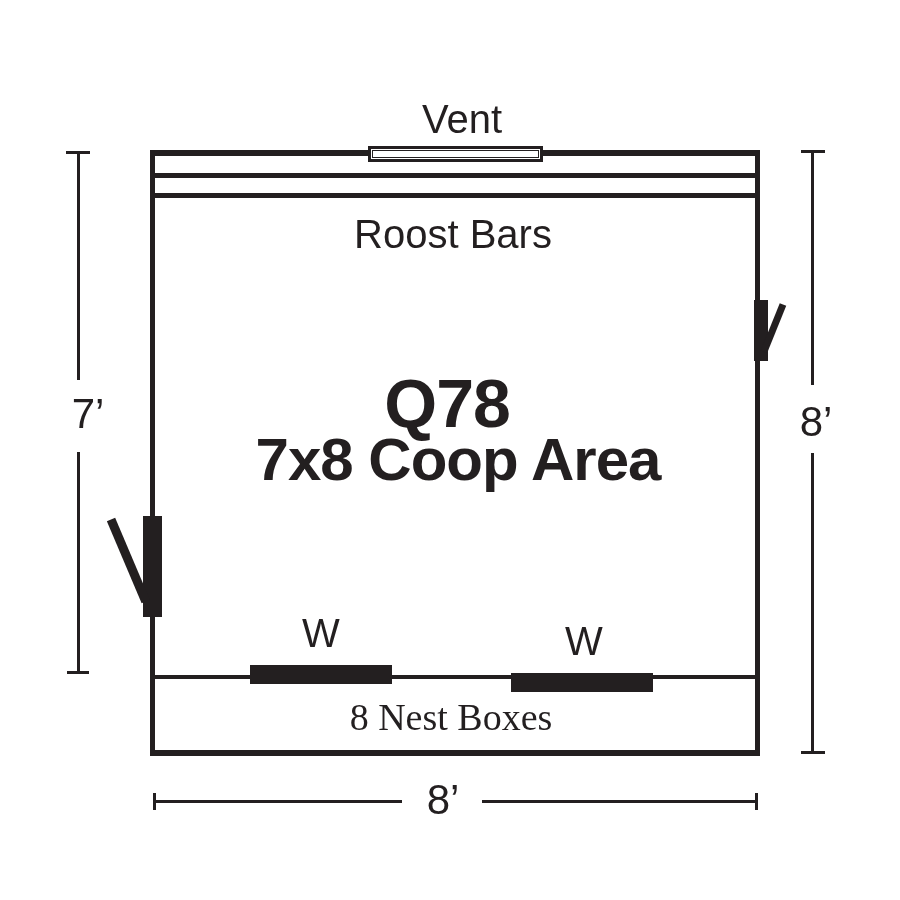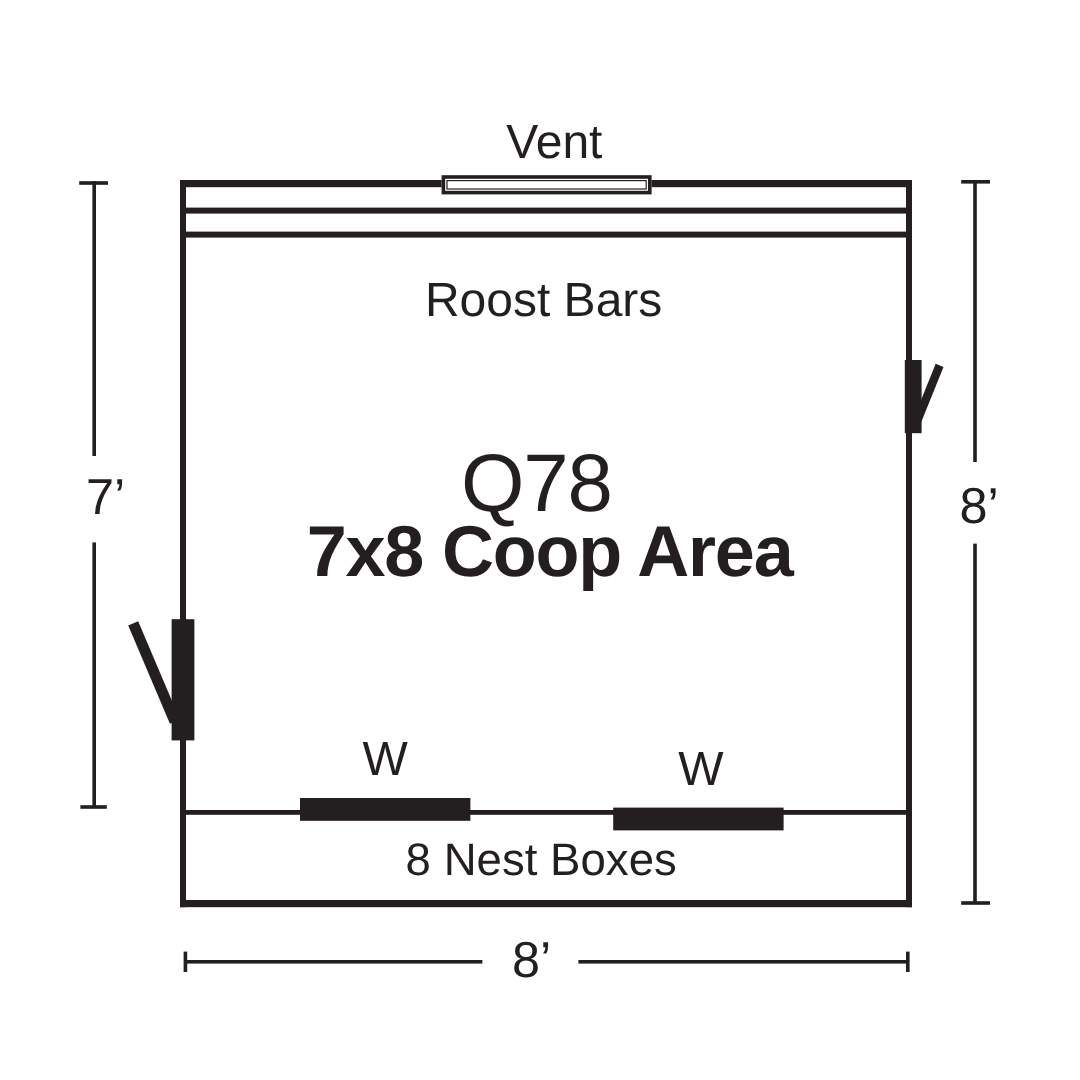--- a/index.html
+++ b/index.html
@@ -75,26 +75,26 @@
   .dim-right-upper-seg  { left: 811px; top: 151px; width: 3px;  height: 234px; }
   .dim-right-lower-seg  { left: 811px; top: 453px; width: 3px;  height: 300px; }
   .dim-right-bottom-cap { left: 801px; top: 751px; width: 24px; height: 3px; }
 
   .dim-bottom-left-cap  { left: 153px; top: 793px; width: 3px;   height: 17px; }
   .dim-bottom-left-seg  { left: 155px; top: 800px; width: 247px; height: 3px; }
   .dim-bottom-right-seg { left: 482px; top: 800px; width: 275px; height: 3px; }
   .dim-bottom-right-cap { left: 755px; top: 793px; width: 3px;   height: 17px; }
   
   .t-vent   { left: 462px; top: 119px; font-size: 40px; }
-  .t-roost  { left: 453px; top: 250px; font-size: 40px; text-align: right; }
-  .t-model  { left: 447px; top: 403px; font-size: 68px; font-weight: 400; letter-spacing: -1px; }
+  .t-roost  { left: 453px; top: 234px; font-size: 40px; text-align: right; }
+  .t-model  { left: 447px; top: 403px; font-size: 68px; font-weight: 700; letter-spacing: -1px; }
   .t-area   { left: 458px; top: 460px; font-size: 60px; font-weight: 700; letter-spacing: -1px; }
   .t-w1     { left: 321px; top: 633px; font-size: 40px; }
   .t-w2     { left: 584px; top: 641px; font-size: 40px; }
-  .t-nest   { left: 451px; top: 717px; font-size: 38px; }
+  .t-nest   { left: 451px; top: 717px; font-size: 38px; font-family: Liberation Serif, serif; }
   .t-dim-l  { left: 88px;  top: 414px; font-size: 42px; }
   .t-dim-r  { left: 816px; top: 422px; font-size: 42px; }
   .t-dim-b  { left: 443px; top: 800px; font-size: 42px; }
 </style>
 </head>
 <body>
 
 <div id="canvas">
 
   <div class="ink wall-top"></div>

